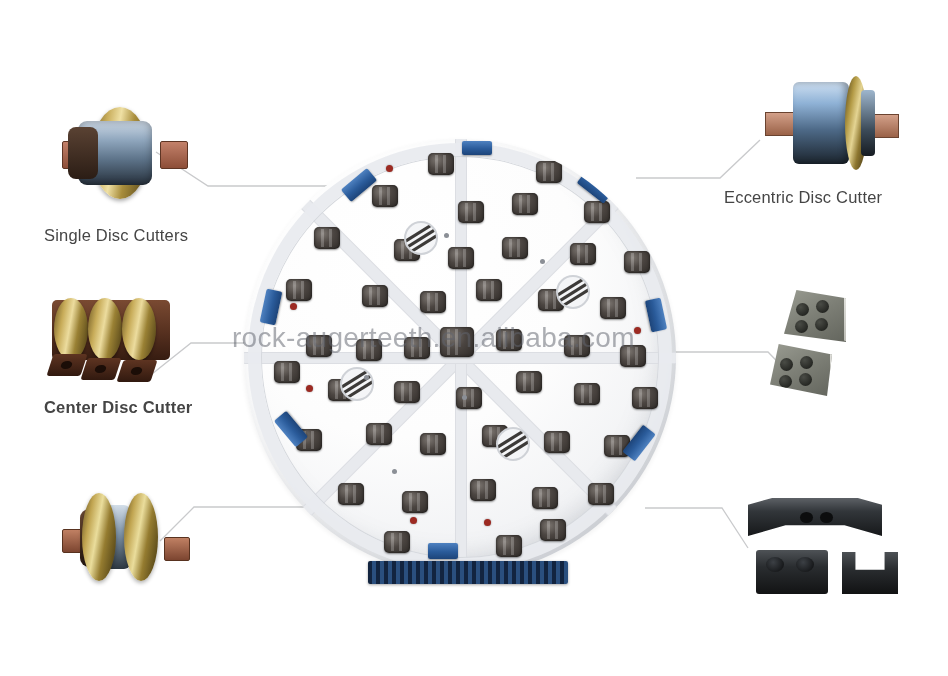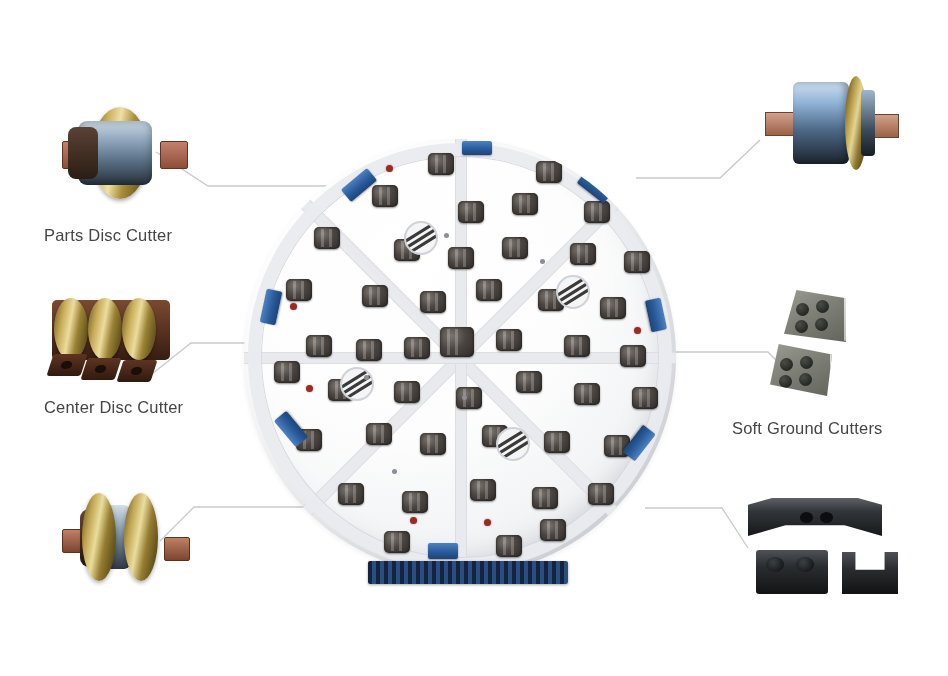--- a/index.html
+++ b/index.html
@@ -271,81 +271,82 @@
       <div class="reddot" style="left:240px;top:380px;"></div>
       <div class="graydot" style="left:200px;top:94px;"></div>
       <div class="graydot" style="left:296px;top:120px;"></div>
       <div class="graydot" style="left:120px;top:236px;"></div>
       <div class="graydot" style="left:218px;top:256px;"></div>
       <div class="graydot" style="left:148px;top:330px;"></div>
     </div>
     <div id="basebar"></div>
   </div>
 
+  <div id="watermark">rock-augerteeth.en.alibaba.com</div>
 
   <div class="prod" id="p-single">
     <div class="sd-shaft" style="left:2px;"></div>
     <div class="sd-shaft" style="left:100px;"></div>
     <div class="sd-goldring"></div>
     <div class="sd-hub"></div>
     <div class="sd-core"></div>
   </div>
-  <div class="label" style="left:44px;top:226px;">Parts Disc Cutter</div>
+  <div class="label" style="left:44px;top:226px;">Single Disc Cutters</div>
 
   <div class="prod" id="p-center">
     <div class="cd-body"></div>
     <div class="cd-disc" style="left:10px;top:6px;"></div>
     <div class="cd-disc" style="left:44px;top:6px;"></div>
     <div class="cd-disc" style="left:78px;top:6px;"></div>
     <div class="cd-foot" style="left:6px;top:62px;">
         <b></b>
       </div>
     <div class="cd-foot" style="left:40px;top:66px;">
         <b></b>
       </div>
     <div class="cd-foot" style="left:76px;top:68px;">
         <b></b>
       </div>
   </div>
-  <div class="label" style="left:44px;top:398px;">Center Disc Cutter</div>
+  <div class="label" style="left:44px;top:398px;font-weight:bold;">Center Disc Cutter</div>
 
   <div class="prod" id="p-double">
     <div class="dd-shaft" style="left:0px;"></div>
     <div class="dd-shaft" style="left:102px;top:52px;"></div>
     <div class="dd-hub"></div>
     <div class="dd-mid"></div>
     <div class="dd-ring" style="left:20px;"></div>
     <div class="dd-ring" style="left:62px;"></div>
   </div>
 
   <div class="prod" id="p-ecc">
     <div class="ec-shaft" style="left:0px;"></div>
     <div class="ec-shaft" style="left:104px;top:42px;"></div>
     <div class="ec-drum"></div>
     <div class="ec-gold"></div>
     <div class="ec-cap"></div>
   </div>
+  <div class="label" style="left:724px;top:188px;">Eccentric Disc Cutter</div>
 
   <div class="prod" id="p-soft">
     <div class="sg" style="left:14px;top:0px;clip-path:polygon(20% 0,100% 16%,100% 100%,0 84%);">
       <div class="edge"></div>
       <div class="tooth" style="left:12px;top:13px;"></div>
       <div class="tooth" style="left:32px;top:10px;"></div>
       <div class="tooth" style="left:11px;top:30px;"></div>
       <div class="tooth" style="left:31px;top:28px;"></div>
     </div>
     <div class="sg" style="left:0px;top:54px;clip-path:polygon(14% 0,100% 20%,92% 100%,0 78%);">
       <div class="edge"></div>
       <div class="tooth" style="left:10px;top:14px;"></div>
       <div class="tooth" style="left:30px;top:12px;"></div>
       <div class="tooth" style="left:9px;top:31px;"></div>
       <div class="tooth" style="left:29px;top:29px;"></div>
     </div>
   </div>
-  <div class="label" style="left:732px;top:419px;">Soft Ground Cutters</div>
 
   <div class="prod" id="p-acc">
     <div class="ac-bridge">
       <i style="left:52px;"></i>
       <i style="left:72px;"></i>
     </div>
     <div class="ac-block">
       <i style="left:10px;"></i>
       <i style="left:40px;"></i>
     </div>

